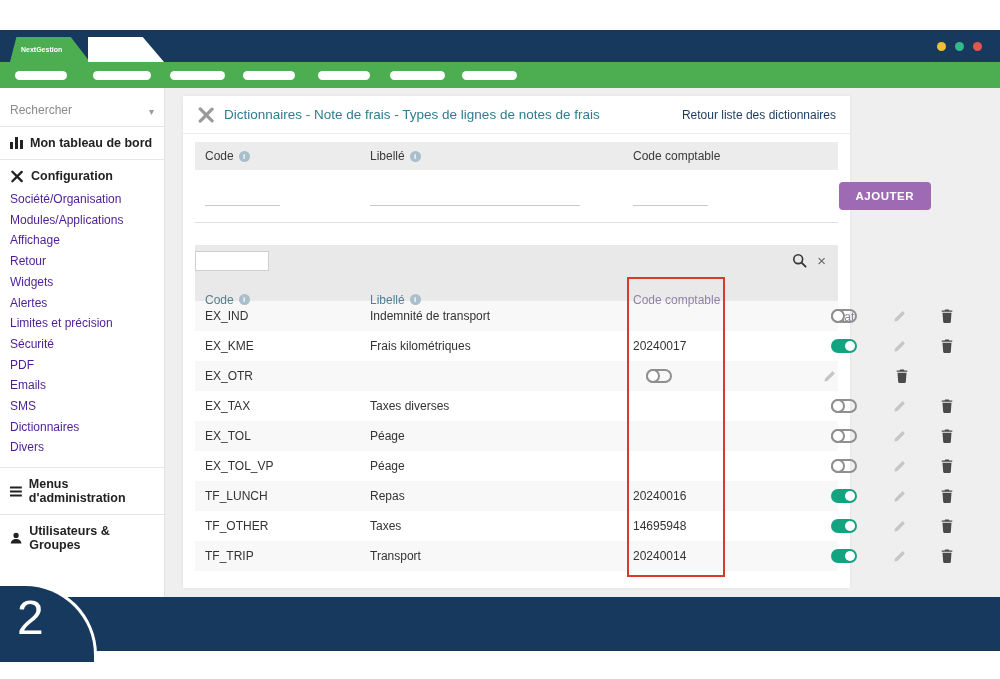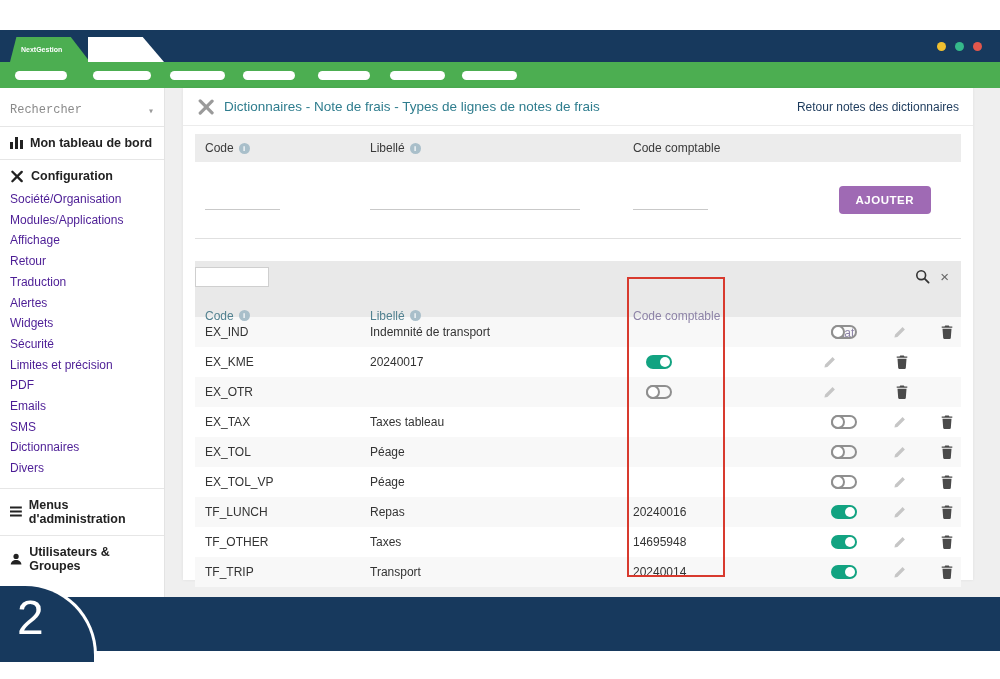--- a/index.html
+++ b/index.html
@@ -20,43 +20,43 @@
   
   .navbar { position:absolute; left:0; top:62px; width:1000px; height:26px; background:#4cae51; }
   .pill { position:absolute; top:9px; height:9px; background:#fff; border-radius:5px; }
 
   
   .sidebar { position:absolute; left:0; top:88px; width:165px; height:509px; background:#fff;
              border-right:1px solid #e3e3e3; font-size:12px; padding-top:6px; }
   .sb-block { border-bottom:1px solid #e6e6e6; padding:9px 8px 9px 10px; }
   .sb-block.last { border-bottom:none; }
   .search-select { display:flex; justify-content:space-between; align-items:flex-end;
-                   color:#8a8a8a; padding-right:2px; cursor:default;font-family:Liberation Mono, monospace; }
+                   color:#8a8a8a; padding-right:2px; cursor:default; }
   .caret { color:#9a9a9a; font-size:10px; }
   .sb-bold { display:flex; align-items:center; gap:7px; font-weight:bold; font-size:12.5px; color:#222; }
   .side-item { line-height:20.7px; color:#4c1d95; white-space:nowrap; overflow:hidden;
                text-overflow:ellipsis; cursor:default; }
   #config-list { margin-top:6px; }
 
   
   .main-bg { position:absolute; left:165px; top:88px; width:835px; height:509px; background:#efefef; }
-  .card { position:absolute; left:183px; top:88px; width:790px; height:492px; background:#fff;
+  .card { position:absolute; left:183px; top:96px; width:667px; height:492px; background:#fff;
           box-shadow:0 0 3px rgba(0,0,0,.07); }
   .card-header { height:38px; display:flex; align-items:center; gap:9px; padding:0 14px;
                  border-bottom:1px solid #ececec; }
   .breadcrumb { color:#2f7d8e; font-size:13.5px; }
   .back-link { margin-left:auto; color:#1c3a5c; font-size:12px; cursor:pointer; }
 
   .grid6 { display:grid; grid-template-columns:165px 263px 185px 70px 45px 38px; }
   .grid4 { display:grid; grid-template-columns:165px 263px 185px 153px; }
 
   .form-labels { margin:8px 12px 0; background:#ececec; height:28px; align-items:center;
                  font-size:12px; color:#3a3a3a; }
   .form-labels > div { padding-left:10px; display:flex; align-items:center; }
-  .form-row { margin:16px 12px; height:44px; align-items:center; }
+  .form-row { margin:4px 12px; height:44px; align-items:center; }
   .uinput { border:none; border-bottom:1px solid #c9c9c9; height:20px; margin-left:10px;
             font-size:12px; outline:none; background:transparent; }
   .uinput.w-code { width:75px; } .uinput.w-lib { width:210px; } .uinput.w-cpt { width:75px; }
   .btn-add { grid-column:4; justify-self:end; margin-right:30px; background:#9f6ab4; color:#fff;
              border:none; border-radius:4px; font-weight:bold; font-size:11.5px; letter-spacing:.5px;
              padding:8px 17px; cursor:pointer; font-family:"Liberation Sans",sans-serif; }
   .form-divider { margin:4px 12px 0; border-top:1px solid #e0e0e0; }
 
   .table-head { position:relative; margin:22px 12px 0; background:#e9e9e9; height:56px; padding-top:6px; }
   .tsearch { width:74px; height:20px; border:1px solid #cfcfcf; background:#fff; outline:none;
@@ -148,25 +148,24 @@
           <rect x="7.6" y="-2" width="3" height="20" rx="1.5" transform="rotate(-45 9 8)"></rect>
         </g>
       </svg>
       <span>Configuration</span>
     </div>
     <div id="config-list">
         <div class="side-item">Société/Organisation</div>
         <div class="side-item">Modules/Applications</div>
         <div class="side-item">Affichage</div>
         <div class="side-item">Retour</div>
-        <div class="side-item">Traduction</div>
+        <div class="side-item">Widgets</div>
         <div class="side-item">Alertes</div>
-        <div class="side-item">Widgets</div>
+        <div class="side-item">Limites et précision</div>
         <div class="side-item">Sécurité</div>
-        <div class="side-item">Limites et précision</div>
         <div class="side-item">PDF</div>
         <div class="side-item">Emails</div>
         <div class="side-item">SMS</div>
         <div class="side-item">Dictionnaires</div>
         <div class="side-item">Divers</div>
       </div>
   </div>
   <div class="sb-block">
     <div class="sb-bold">
       <svg width="13" height="11" viewBox="0 0 13 11">
@@ -192,21 +191,21 @@
 <div class="card">
 
   <div class="card-header">
     <svg width="18" height="16" viewBox="0 0 18 16">
       <g fill="#9a9a9a">
         <rect x="7.6" y="-2" width="3.2" height="20" rx="1.6" transform="rotate(45 9 8)"></rect>
         <rect x="7.6" y="-2" width="3.2" height="20" rx="1.6" transform="rotate(-45 9 8)"></rect>
       </g>
     </svg>
     <span class="breadcrumb">Dictionnaires - Note de frais - Types de lignes de notes de frais</span>
-    <span class="back-link">Retour notes des dictionnaires</span>
+    <span class="back-link">Retour liste des dictionnaires</span>
   </div>
 
   <div class="form-labels grid4">
     <div>
         <span>Code</span>
         <i class="info"></i>
       </div>
     <div>
         <span>Libellé</span>
         <i class="info"></i>
@@ -272,20 +271,21 @@
         <div class="tc del">
           <span class="ibtn">
             <svg width="12" height="14" viewBox="0 0 12 14">
               <path fill="#4a4a4a" d="M4.2.6h3.6l.6 1h2.9v1.2H.7V1.6h2.9l.6-1zM1.5 3.8h9l-.7 9.3c0 .5-.5.9-1 .9H3.2c-.5 0-1-.4-1-.9l-.7-9.3z"></path>
             </svg>
           </span>
         </div>
       </div>
       <div class="trow grid6">
         <div class="tc">EX_KME</div>
+        <div class="tc">Frais kilométriques</div>
         <div class="tc">20240017</div>
         <div class="tc etat">
           <span class="toggle on"></span>
         </div>
         <div class="tc edit">
           <span class="ibtn">
             <svg width="13" height="13" viewBox="0 0 13 13">
               <path fill="#c6c6c6" d="M9.6 1.1l2.3 2.3-7.5 7.5-3 .7.7-3 7.5-7.5z"></path>
             </svg>
           </span>
@@ -314,21 +314,21 @@
         <div class="tc del">
           <span class="ibtn">
             <svg width="12" height="14" viewBox="0 0 12 14">
               <path fill="#4a4a4a" d="M4.2.6h3.6l.6 1h2.9v1.2H.7V1.6h2.9l.6-1zM1.5 3.8h9l-.7 9.3c0 .5-.5.9-1 .9H3.2c-.5 0-1-.4-1-.9l-.7-9.3z"></path>
             </svg>
           </span>
         </div>
       </div>
       <div class="trow grid6">
         <div class="tc">EX_TAX</div>
-        <div class="tc">Taxes tableau</div>
+        <div class="tc">Taxes diverses</div>
         <div class="tc"></div>
         <div class="tc etat">
           <span class="toggle off"></span>
         </div>
         <div class="tc edit">
           <span class="ibtn">
             <svg width="13" height="13" viewBox="0 0 13 13">
               <path fill="#c6c6c6" d="M9.6 1.1l2.3 2.3-7.5 7.5-3 .7.7-3 7.5-7.5z"></path>
             </svg>
           </span>

